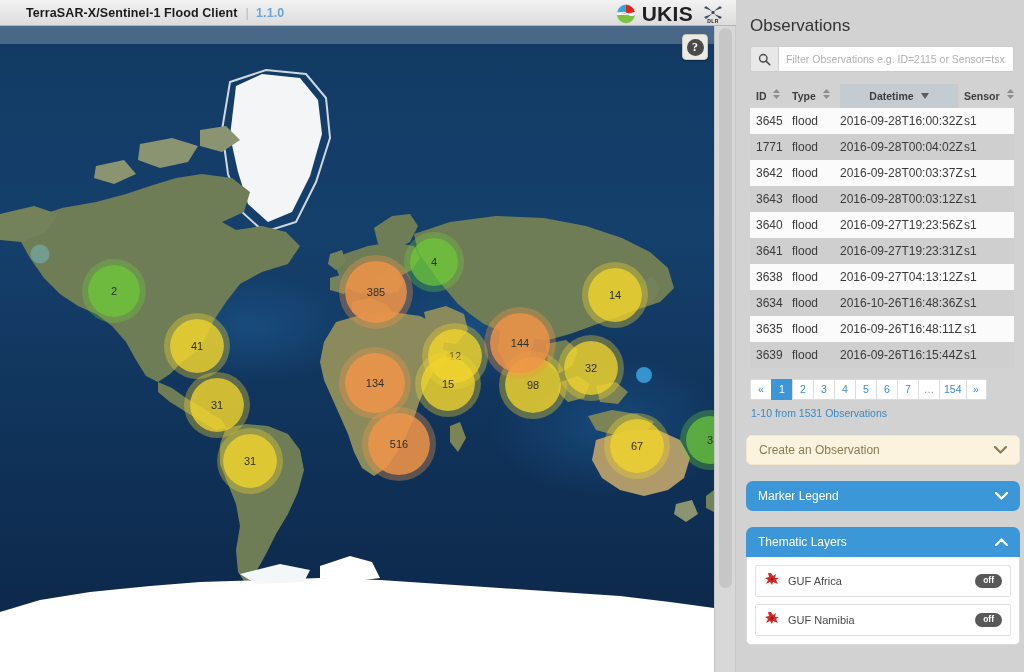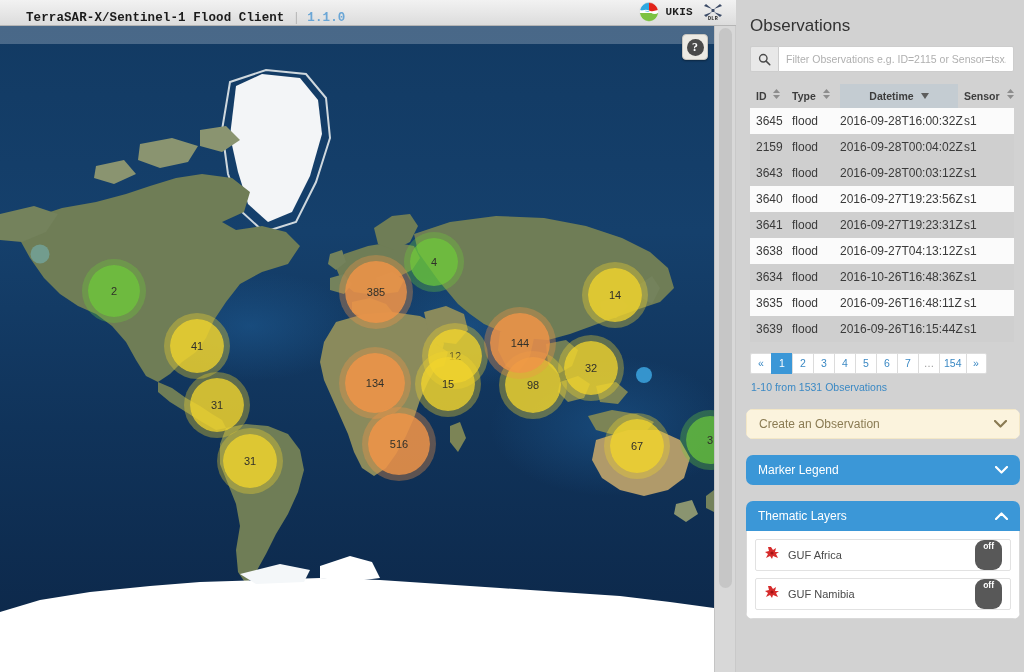--- a/index.html
+++ b/index.html
@@ -11,35 +11,35 @@
     font-family: "Liberation Sans", sans-serif;
     background: #d2d2d2;
   }
   #app { position: relative; width: 1024px; height: 672px; }
 
   
   #header {
     position: absolute; left: 0; top: 0; width: 736px; height: 26px;
     background: linear-gradient(to bottom, #f2f2f2 0%, #e6e6e6 55%, #dcdcdc 100%);
     border-bottom: 1px solid #b5b5b5;
-    display: flex; align-items: flex-end; font-family: Liberation Mono, monospace;
+    display: flex; align-items: center;
   }
   #app-title {
     margin-left: 26px;
     font-size: 12.5px; font-weight: bold; color: #1b1b1b;
     letter-spacing: .1px; white-space: nowrap;
   }
   #title-sep {
     margin: 0 7px 0 8px; color: #b9b9b9; font-weight: normal; font-size: 13px;
   }
   #app-version { font-size: 12.5px; color: #6aa6d6; font-weight: bold; }
 
   #brand { position: absolute; right: 12px; top: 2px; display: flex; align-items: center; gap: 6px; }
   #ukis-logo-mark { width: 20px; height: 20px; display: block; }
-  #ukis-text { font-size: 11px; font-weight: bold; color: #1f1f1f; letter-spacing: .3px; }
+  #ukis-text { font-size: 21px; font-weight: bold; color: #1f1f1f; letter-spacing: .3px; }
   #dlr-logo { display: flex; flex-direction: column; align-items: center; margin-left: 3px; }
   #dlr-text { font-size: 5px; font-weight: bold; color: #222; letter-spacing: .4px; margin-top: -2px; }
 
   
   #map {
     position: absolute; left: 0; top: 26px; width: 714px; height: 646px;
     overflow: hidden; background: #0d2b52;
   }
   #map-svg { position: absolute; left: 0; top: 0; }
 
@@ -165,21 +165,21 @@
   .layer-row {
     display: flex; align-items: center; justify-content: space-between;
     height: 32px; border: 1px solid #e2e2e2; border-radius: 2px;
     padding: 0 8px; margin-bottom: 7px; background: #fff; cursor: pointer;
   }
   .layer-row:last-child { margin-bottom: 0; }
   .layer-left { display: flex; align-items: center; gap: 8px; }
   .layer-label { font-size: 11px; color: #4a4a4a; }
   .toggle-pill {
     background: #585858; color: #fff; font-size: 8.5px; font-weight: bold;
-    border-radius: 9px; padding: 2px 8px 19px; line-height: 1;
+    border-radius: 9px; padding: 2px 8px 3px; line-height: 1;
   }
   .chev { font-size: 11px; }
 </style>
 </head>
 <body>
 
 <div id="app">
 
   <div id="header">
     <div id="app-title">
@@ -405,23 +405,29 @@
         </tr>
       </thead>
       <tbody id="obs-tbody">
           <tr class="odd">
             <td class="col-id">3645</td>
             <td class="col-type">flood</td>
             <td class="col-date">2016-09-28T16:00:32Z</td>
             <td class="col-sensor">s1</td>
           </tr>
           <tr>
-            <td class="col-id">2159</td>
+            <td class="col-id">1771</td>
             <td class="col-type">flood</td>
             <td class="col-date">2016-09-28T00:04:02Z</td>
+            <td class="col-sensor">s1</td>
+          </tr>
+          <tr class="odd">
+            <td class="col-id">3642</td>
+            <td class="col-type">flood</td>
+            <td class="col-date">2016-09-28T00:03:37Z</td>
             <td class="col-sensor">s1</td>
           </tr>
           <tr>
             <td class="col-id">3643</td>
             <td class="col-type">flood</td>
             <td class="col-date">2016-09-28T00:03:12Z</td>
             <td class="col-sensor">s1</td>
           </tr>
           <tr class="odd">
             <td class="col-id">3640</td>

